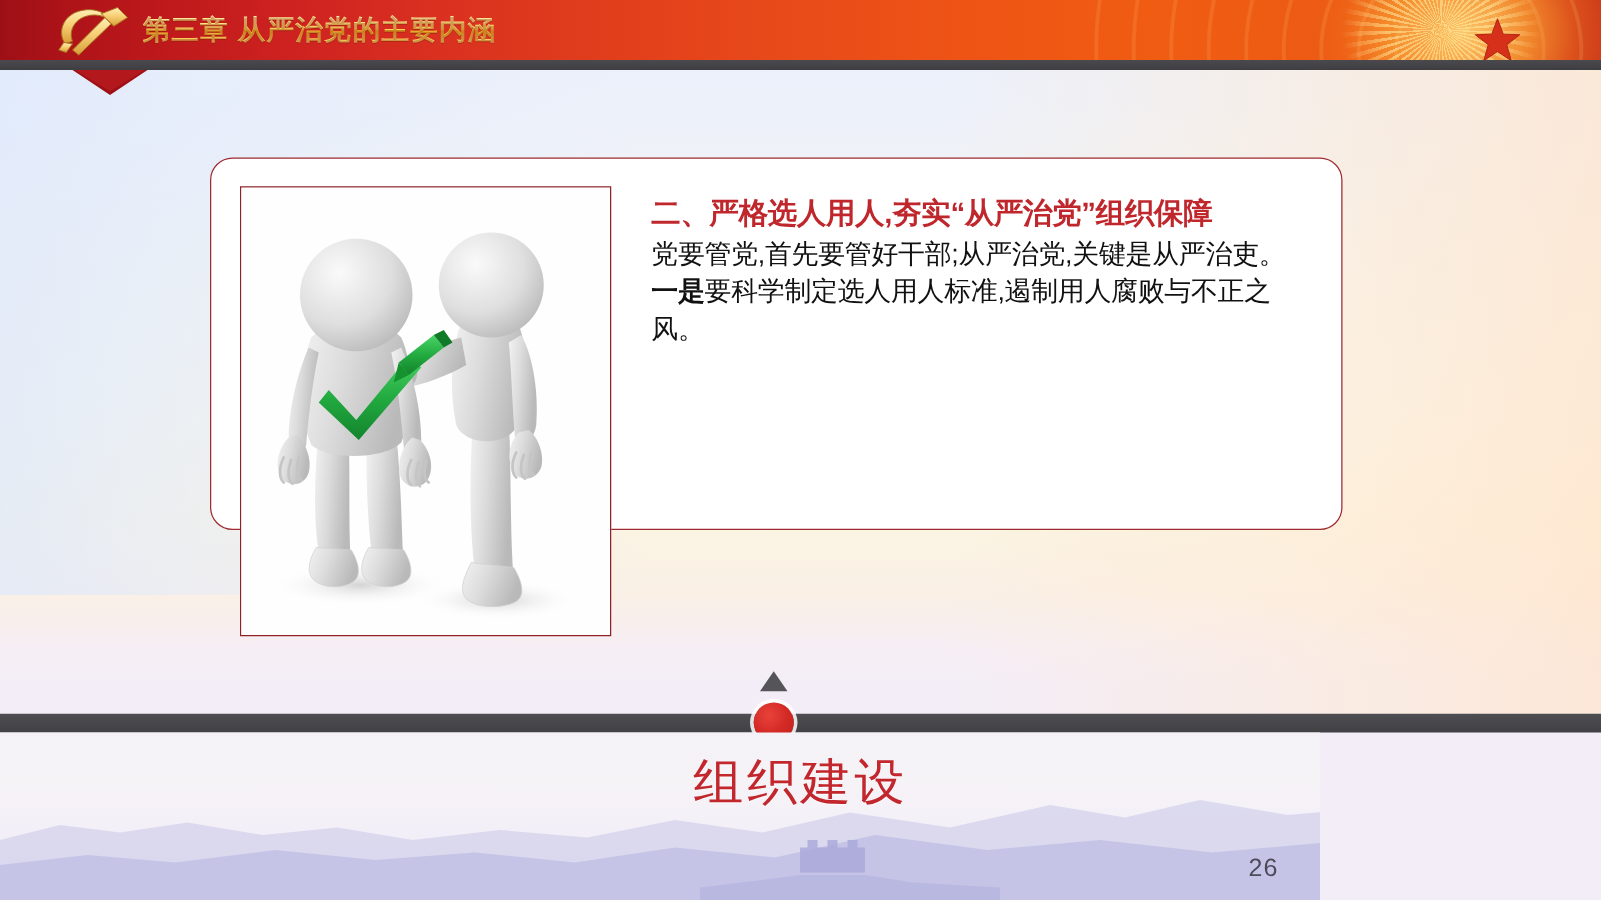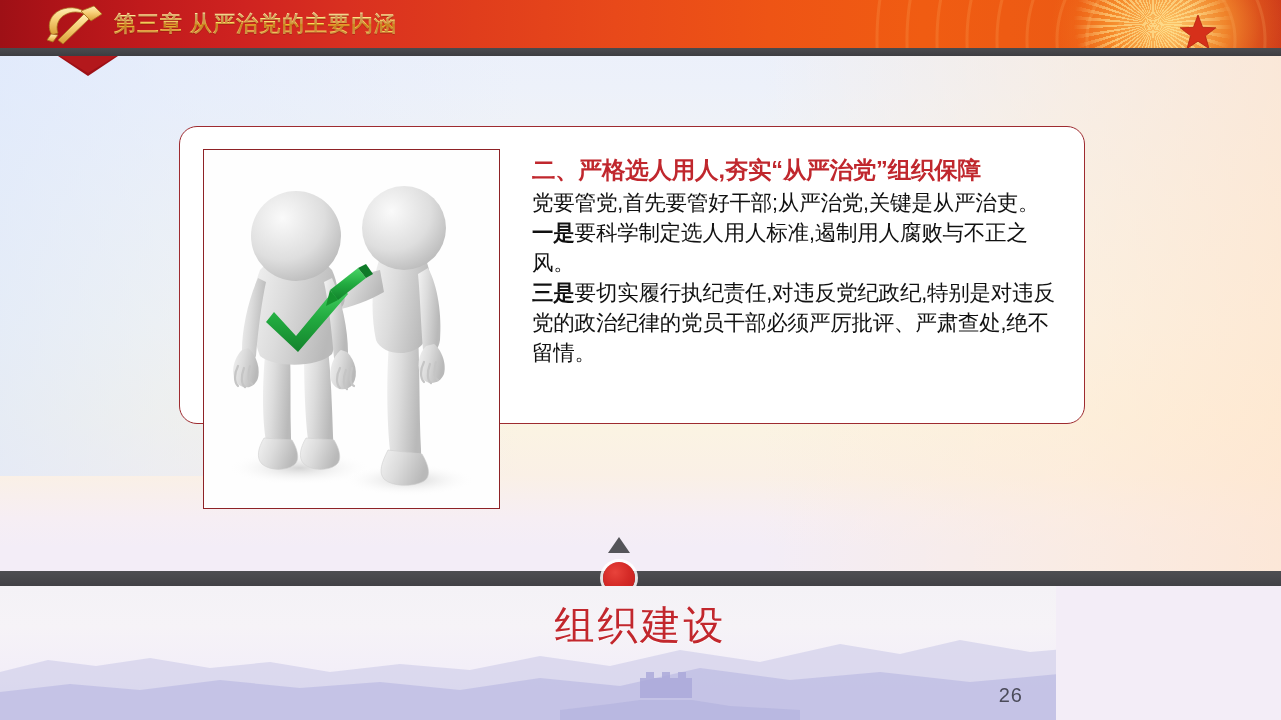--- a/index.html
+++ b/index.html
@@ -100,21 +100,21 @@
   .hdr-tab-inner {
     position: absolute; left: 60px; top: 56px;
     width: 0; height: 0;
     border-left: 28px solid transparent;
     border-right: 28px solid transparent;
     border-top: 17px solid #b3181c;
   }
 
   
   .card {
-    position: absolute; left: 179px; top: 126px;
+    position: absolute; left: 168px; top: 126px;
     width: 906px; height: 298px;
     background: #ffffff;
     border: 1.3px solid #9e2b30;
     border-radius: 18px;
   }
   .photo-frame {
     position: absolute; left: 23px; top: 22px;
     width: 297px; height: 360px;
     border: 1.3px solid #8e2226;
     background: #fdfdfd;
@@ -319,23 +319,20 @@
 
     <div class="body-col">
       <div class="lead-heading">二、严格选人用人,夯实“从严治党”组织保障</div>
 
       <div class="para">
         <span>党要管党,首先要管好干部;从严治党,关键是从严治吏。</span>
       </div>
       <div class="para">
         <b>一是</b><span>要科学制定选人用人标准,遏制用人腐败与不正之风。</span>
       </div>
-      <div class="para">
-        <b>三是</b><span>要切实履行执纪责任,对违反党纪政纪,特别是对违反党的政治纪律的党员干部必须严厉批评、严肃查处,绝不留情。</span>
-      </div>
     </div>
   </div>
 
   <div class="mid-tri"></div>
   <div class="mid-bar"></div>
   <div class="mid-dot"></div>
 
   <div class="bottom-area">
     <svg class="mountains" viewBox="0 0 1281 110" preserveAspectRatio="none">
       <path d="M0 62 L48 50 L96 56 L150 48 L210 58 L270 52 L330 62 L400 54 L470 60 L540 46

